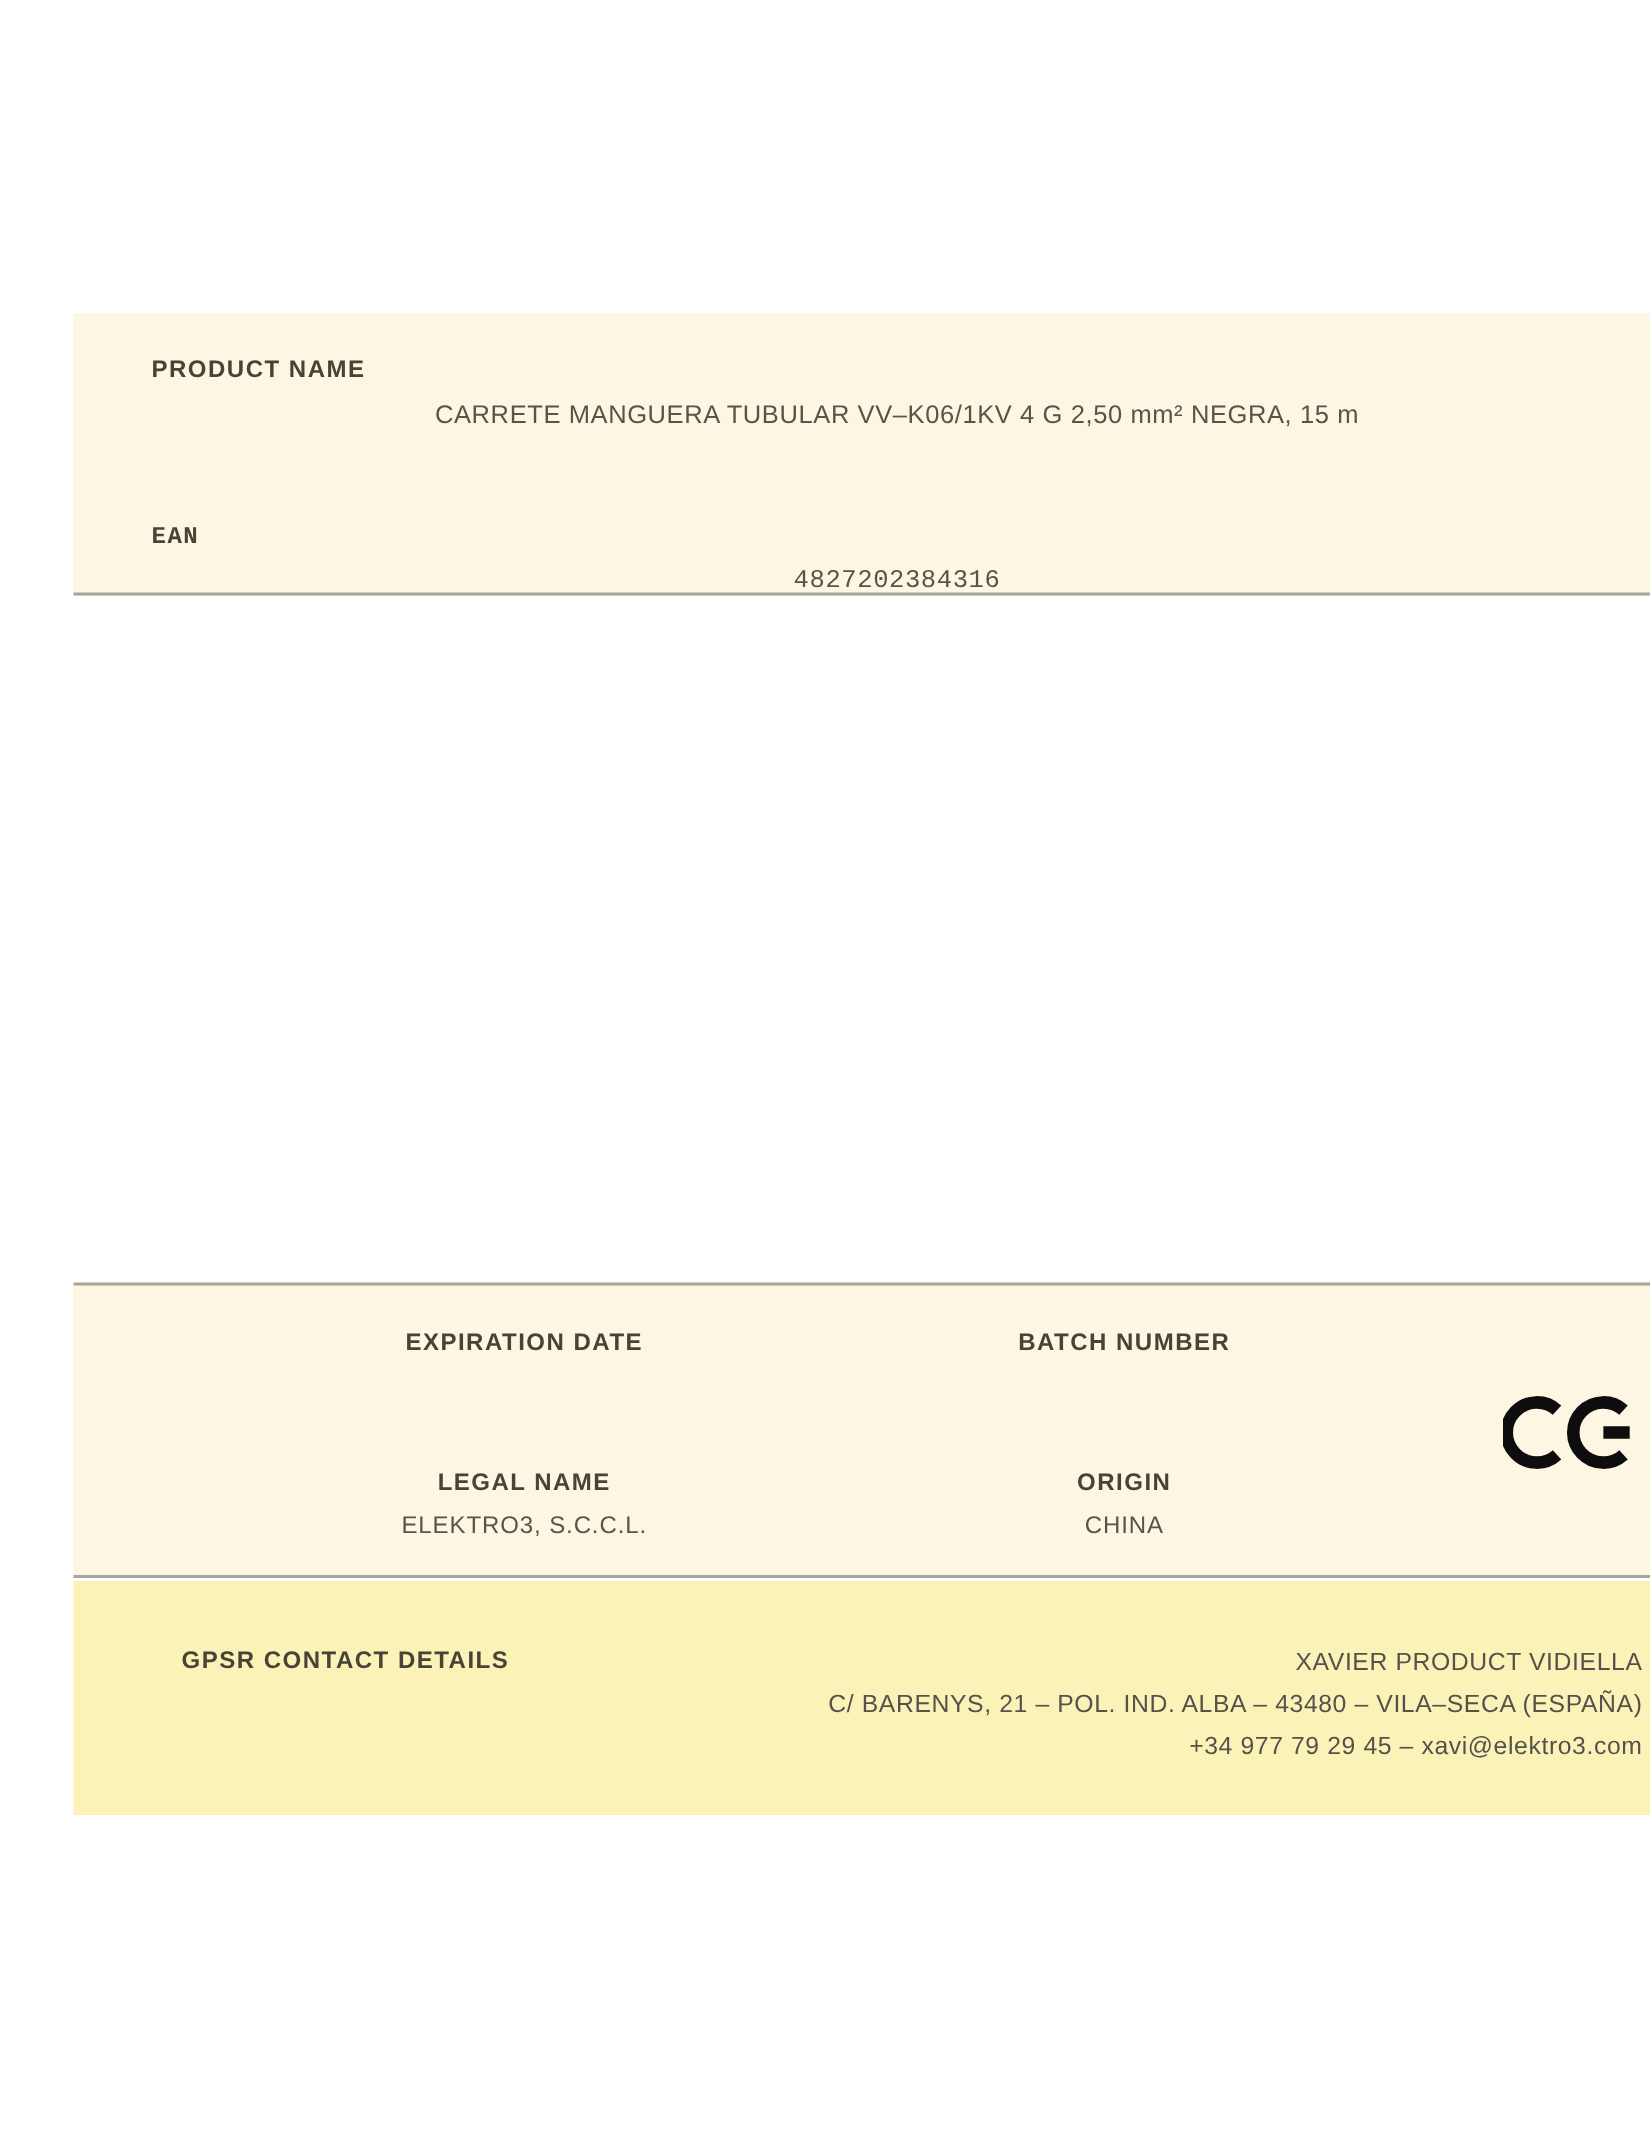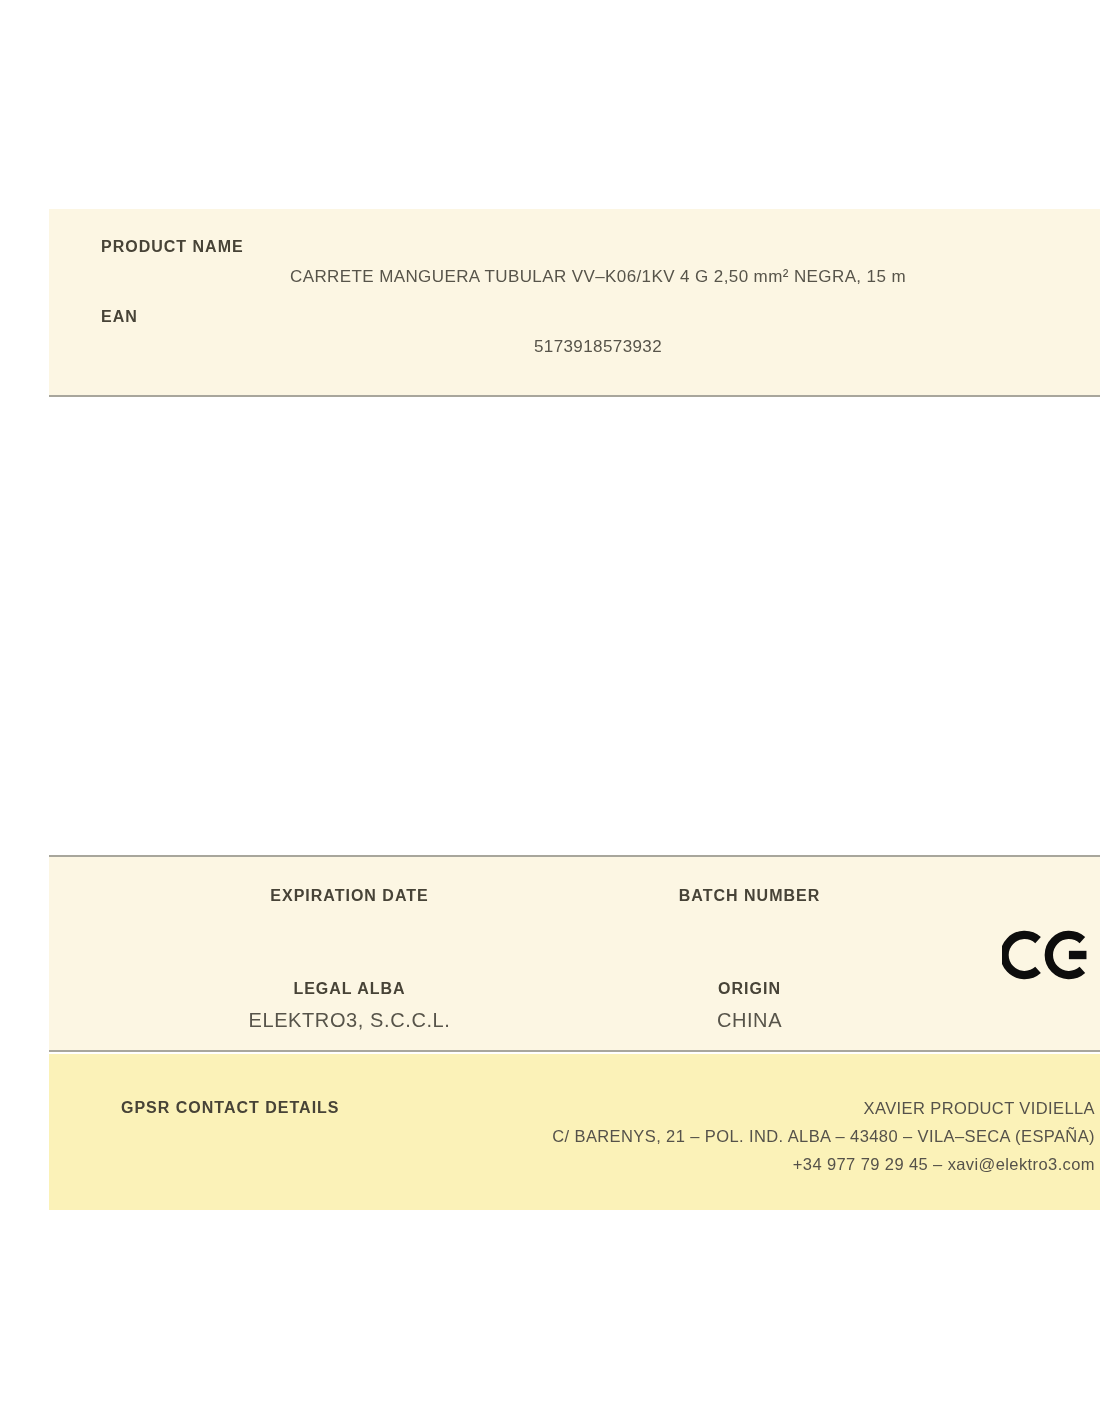--- a/index.html
+++ b/index.html
@@ -31,36 +31,36 @@
     letter-spacing: 1px;
     color: #474337;
   }
   .field-value {
     margin-top: 11px;
     font-size: 17px;
     letter-spacing: 0.4px;
     color: #57544a;
     text-align: center;
   }
-  .field + .field { margin-top: 21px; }
+  .field + .field { margin-top: 62px; font-family: Liberation Mono, monospace; }
 
   .panel-info {
     top: 855px;
     height: 197px;
     border-top: 2px solid #a8a69c;
     border-bottom: 2px solid #a8a69c;
     padding: 30px 52px 0 52px;
   }
   .info-grid {
     display: grid;
     grid-template-columns: 497px 303px 1fr;
   }
   .info-cell { text-align: center; }
   .info-row2 { margin-top: 64px; }
-  .info-value { margin-top: 11px; font-size: 20px; letter-spacing: 0.6px; color: #57544a; }
+  .info-value { margin-top: 11px; font-size: 16px; letter-spacing: 0.6px; color: #57544a; }
   .ce-wrap {
     position: absolute;
     top: 68px;
     right: 53px;
     width: 92px;
     height: 60px;
   }
 
   .panel-contact {
     top: 1054px;
@@ -92,40 +92,40 @@
 
 <div class="page">
 
   <section class="panel panel-product">
     <div class="field">
       <div class="field-label">PRODUCT NAME</div>
       <div class="field-value">CARRETE MANGUERA TUBULAR VV–K06/1KV 4 G 2,50 mm² NEGRA, 15 m</div>
     </div>
     <div class="field">
       <div class="field-label">EAN</div>
-      <div class="field-value">5173918573932</div>
+      <div class="field-value">4827202384316</div>
     </div>
   </section>
 
   <section class="panel panel-info">
     <div class="info-grid">
       <div class="info-cell">
         <div class="field-label">EXPIRATION DATE</div>
         <div class="info-value"></div>
       </div>
       <div class="info-cell">
         <div class="field-label">BATCH NUMBER</div>
         <div class="info-value"></div>
       </div>
       <div class="info-cell"></div>
     </div>
 
     <div class="info-grid info-row2">
       <div class="info-cell">
-        <div class="field-label">LEGAL ALBA</div>
+        <div class="field-label">LEGAL NAME</div>
         <div class="info-value">ELEKTRO3, S.C.C.L.</div>
       </div>
       <div class="info-cell">
         <div class="field-label">ORIGIN</div>
         <div class="info-value">CHINA</div>
       </div>
       <div class="info-cell"></div>
     </div>
 
     <div class="ce-wrap">

